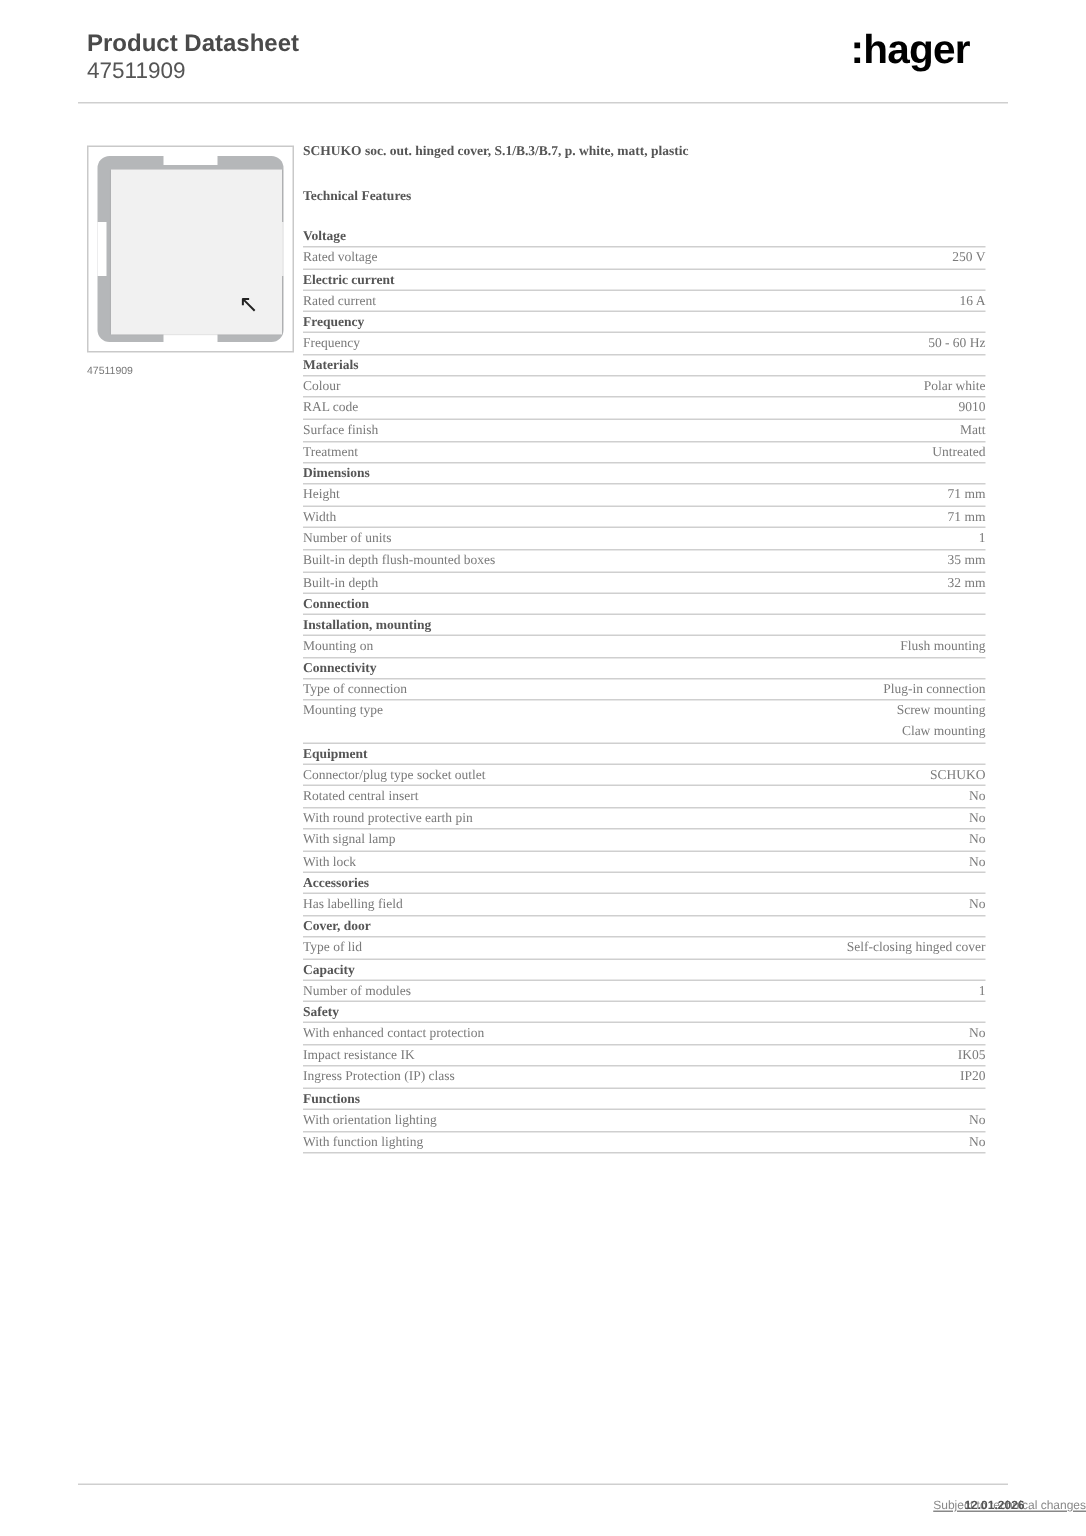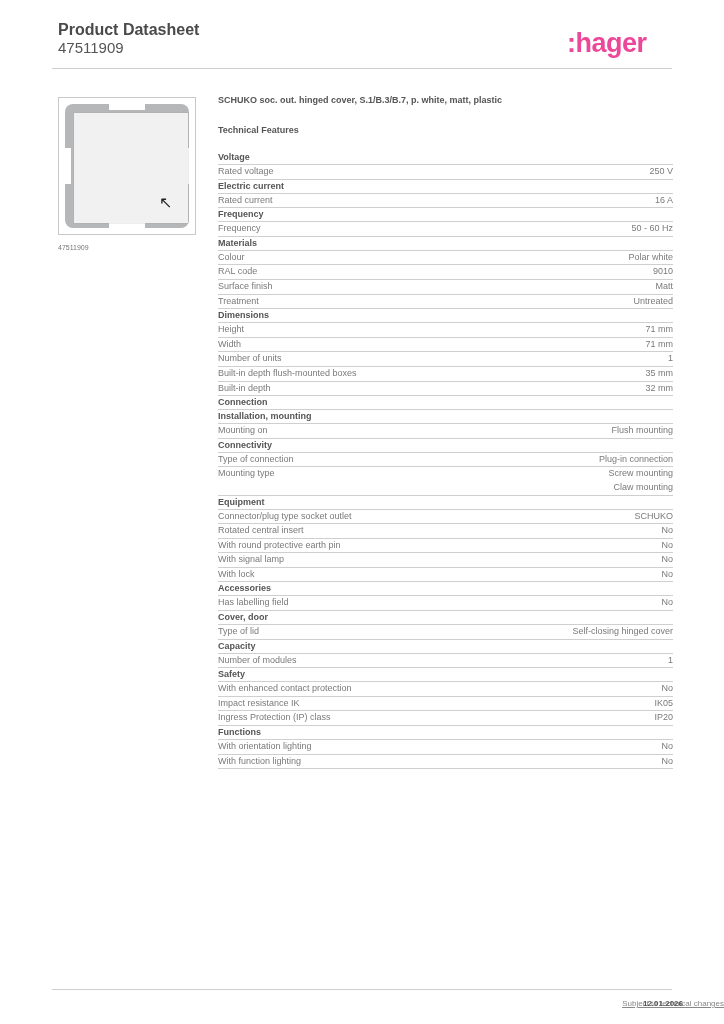--- a/index.html
+++ b/index.html
@@ -1,28 +1,28 @@
 <!DOCTYPE html>
 <html><head>
 <meta charset="utf-8">
 <style>
   html, body { margin:0; padding:0; background:#ffffff; }
   body { width:724px; height:1024px; position:relative; overflow:hidden;
          font-family:"Liberation Sans", sans-serif; color:#555; }
   .header-title { position:absolute; left:58px; top:21px; font-size:16px; font-weight:bold; color:#4a4a4a; }
   .header-num { position:absolute; left:58px; top:39px; font-size:15px; color:#555; }
-  .logo { position:absolute; left:567px; top:28px; font-size:27px; font-weight:bold; color:#ec4899; letter-spacing:-0.5px; }
+  .logo { position:absolute; left:567px; top:18px; font-size:27px; font-weight:bold; color:#000000; letter-spacing:-0.5px; }
   .hr-top { position:absolute; left:52px; top:68px; width:620px; height:1px; background:#cfcfcf; }
   .img-box { position:absolute; left:58px; top:97px; width:138px; height:138px; border:1px solid #c9c9c9; box-sizing:border-box; background:#fff; }
   .frame { position:absolute; left:6px; top:6px; width:124px; height:124px; background:#b5b7b9; border-radius:8px; }
   .frame .notch { position:absolute; background:#fff; }
   .plate { position:absolute; left:15px; top:15px; width:114px; height:110px; background:#f1f1f1; box-shadow:0 0 1px #999; }
   .arrow { position:absolute; left:100px; top:95px; font-size:16px; color:#222; }
   .img-caption { position:absolute; left:58px; top:244px; font-size:7px; color:#777; }
-  .content { position:absolute; left:218px; top:95px; width:455px; }
+  .content { position:absolute; left:202px; top:95px; width:455px;font-family:Liberation Serif, serif; }
   .product-desc { font-size:9px; font-weight:bold; color:#555; height:30px; }
   .tech-title { font-size:9px; font-weight:bold; color:#555; height:26px; }
   .group { }
   .group-title { font-size:9px; font-weight:bold; color:#555; height:12px; line-height:12px; border-bottom:1px solid #cfcfcf; padding-bottom:1px; }
   .row { display:flex; justify-content:space-between; font-size:9px; color:#7a7a7a; line-height:13.6px; border-bottom:1px solid #cfcfcf; }
   .row .val { text-align:right; }
   .footer-line { position:absolute; left:52px; top:989px; width:620px; height:1px; background:#cfcfcf; }
   .footer-note { position:absolute; left:0; width:724px; top:999px; text-align:right; font-size:8px; color:#888;text-decoration:underline; }
   .footer-date { position:absolute; right:41px; top:999px; font-size:8px; font-weight:bold; color:#555; }
 </style>

